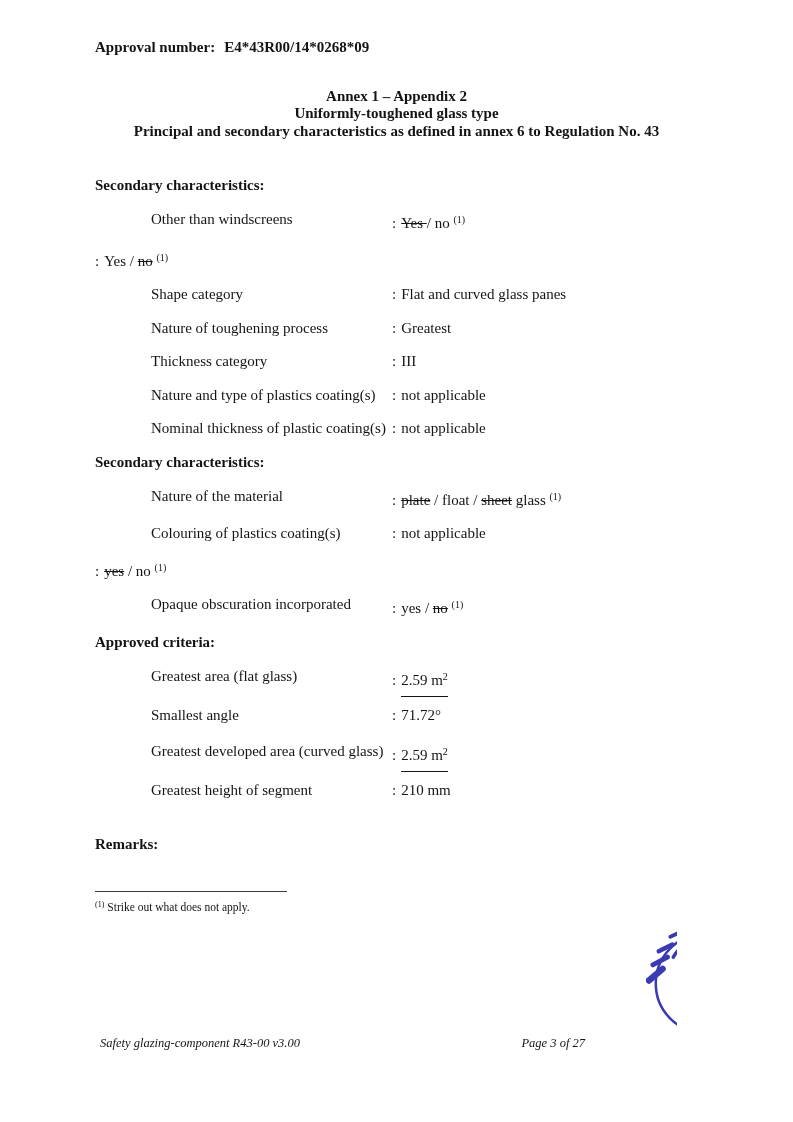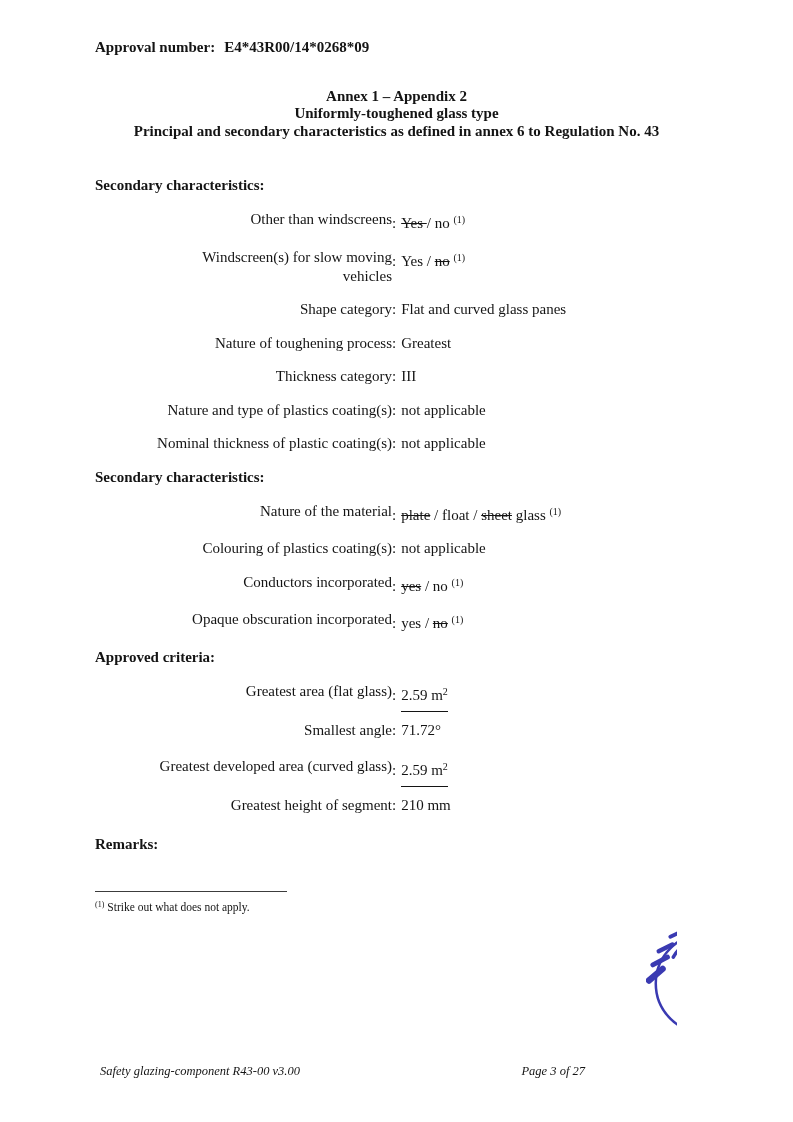--- a/index.html
+++ b/index.html
@@ -14,39 +14,39 @@
   
   #approval{position:absolute;left:95px;top:39px;font-size:15px;font-weight:bold;}
   #approval .num{margin-left:9px;}
   
   #doc-header{position:absolute;left:0;top:88px;width:793px;text-align:center;
     font-weight:bold;font-size:15px;line-height:17.3px;}
   
   #sections{position:absolute;left:95px;top:176px;width:620px;}
   .section-heading{font-weight:bold;font-size:15px;line-height:19px;margin:0 0 15px 0;}
   .row{display:flex;margin-bottom:14.5px;font-size:15px;line-height:19px;}
-  .row .label{width:241px;margin-left:56px;white-space:nowrap;flex:0 0 auto;text-align:right;}
+  .row .label{width:241px;margin-left:56px;white-space:nowrap;flex:0 0 auto;}
   .row .label.wrap{white-space:normal;}
   .row .value{flex:1 1 auto;white-space:nowrap;}
   .colon{margin-right:5px;}
   .strike{text-decoration:line-through;}
   .sup{font-size:10px;vertical-align:5px;}
   .und{border-bottom:1.4px solid #141414;padding-bottom:8px;}
   .sec-approved .row{margin-bottom:16.5px;}
   
   #remarks-heading{position:absolute;left:95px;top:836px;font-weight:bold;font-size:15px;}
   
   #footnote{position:absolute;left:95px;top:891px;width:400px;}
   #footnote .rule{width:192px;border-top:1.6px solid #3c3c3c;height:0;}
   #footnote .fn-text{margin-top:8px;font-size:11.5px;}
   #footnote .fn-marker{font-size:8px;vertical-align:4px;margin-right:3px;}
   
   #stamp{position:absolute;left:646px;top:924px;width:117px;height:115px;}
   
-  #doc-footer{position:absolute;left:100px;right:92px;top:1064px;display:flex;
+  #doc-footer{position:absolute;left:100px;right:92px;top:1036px;display:flex;
     justify-content:space-between;font-style:italic;font-size:12.5px;}
 </style>
 </head>
 <body>
 
 <div id="page">
 
   <div id="approval">
     <span>Approval number:</span><span class="num">E4*43R00/14*0268*09</span>
   </div>
@@ -58,21 +58,20 @@
   </div>
 
   <div id="sections">
       <div class="section sec-principal">
         <div class="section-heading">Secondary characteristics:</div>
         <div class="row">
           <div class="label">Other than windscreens</div>
           <div class="value"><span class="colon">:</span><span class="strike">Yes&nbsp;</span><span>/ no </span><span class="sup">(1)</span></div>
         </div>
         <div class="row">
-          <div class="label wrap">Windscreen(s) for slow moving vehicles</div>
           <div class="value"><span class="colon">:</span><span>Yes / </span><span class="strike">no</span><span>&nbsp;</span><span class="sup">(1)</span></div>
         </div>
         <div class="row">
           <div class="label">Shape category</div>
           <div class="value"><span class="colon">:</span><span>Flat and curved glass panes</span></div>
         </div>
         <div class="row">
           <div class="label">Nature of toughening process</div>
           <div class="value"><span class="colon">:</span><span>Greatest</span></div>
         </div>
@@ -93,21 +92,20 @@
         <div class="section-heading">Secondary characteristics:</div>
         <div class="row">
           <div class="label">Nature of the material</div>
           <div class="value"><span class="colon">:</span><span class="strike">plate</span><span> / float / </span><span class="strike">sheet</span><span> glass </span><span class="sup">(1)</span></div>
         </div>
         <div class="row">
           <div class="label">Colouring of plastics coating(s)</div>
           <div class="value"><span class="colon">:</span><span>not applicable</span></div>
         </div>
         <div class="row">
-          <div class="label">Conductors incorporated</div>
           <div class="value"><span class="colon">:</span><span class="strike">yes</span><span> / no </span><span class="sup">(1)</span></div>
         </div>
         <div class="row">
           <div class="label">Opaque obscuration incorporated</div>
           <div class="value"><span class="colon">:</span><span>yes / </span><span class="strike">no</span><span>&nbsp;</span><span class="sup">(1)</span></div>
         </div>
       </div>
       <div class="section sec-approved">
         <div class="section-heading">Approved criteria:</div>
         <div class="row">

